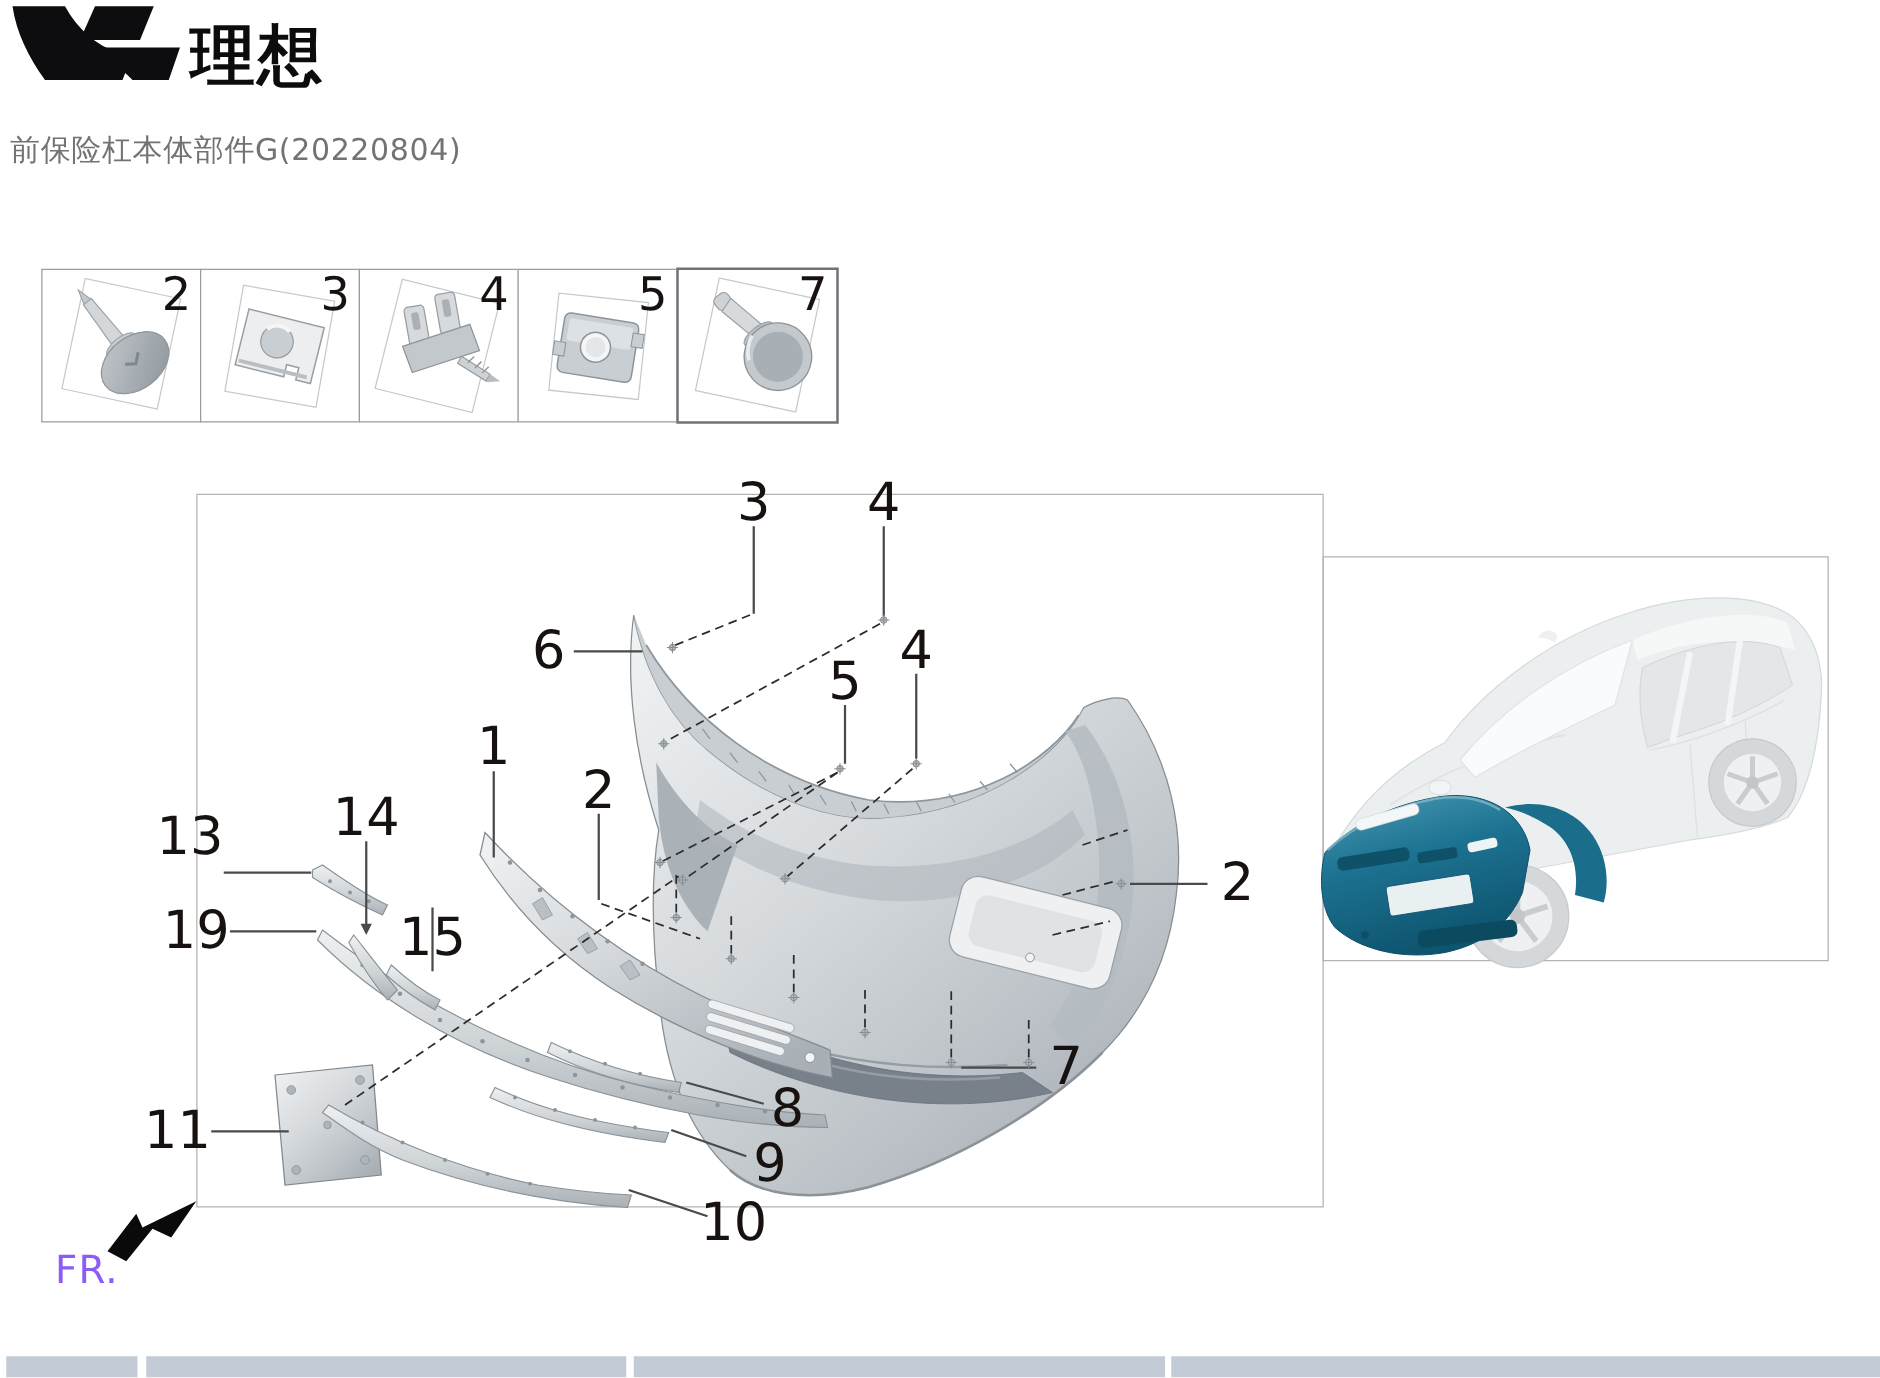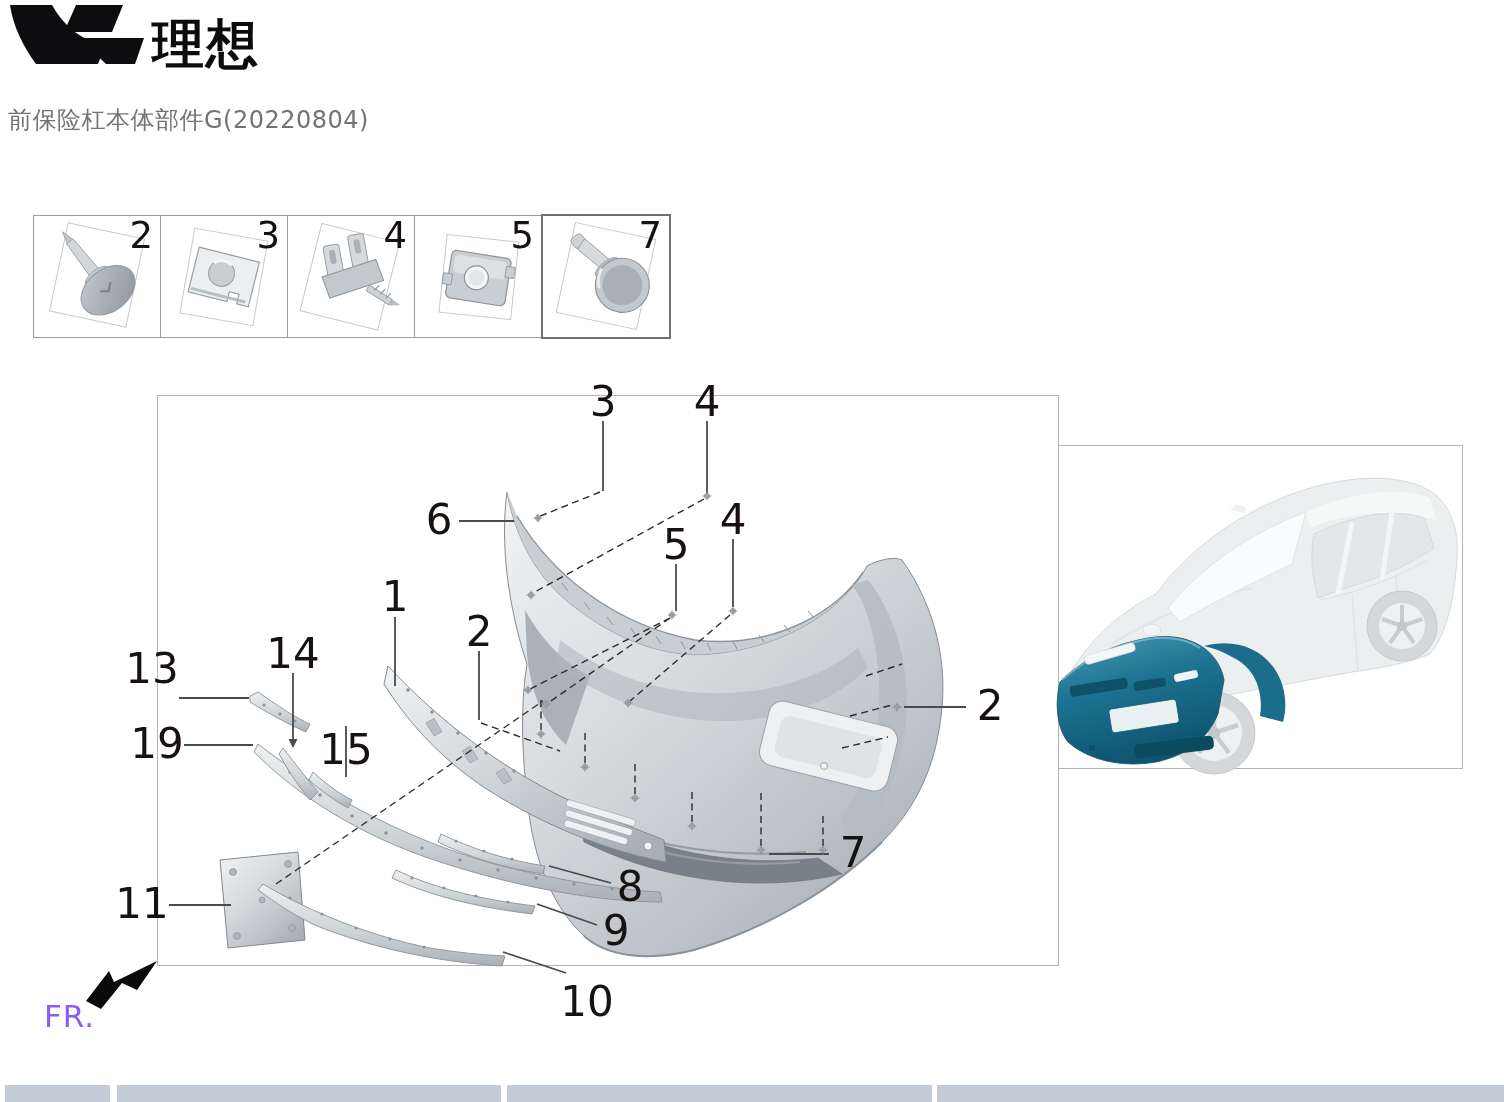--- a/index.html
+++ b/index.html
@@ -423,21 +423,21 @@
     <div class="callout" style="left: 479px; top: 633px;">2</div>
     <div class="callout" style="left: 293px; top: 655px;">14</div>
     <div class="callout" style="left: 152px; top: 670px;">13</div>
     <div class="callout" style="left: 346px; top: 708px; margin-top: 43px;">15</div>
     <div class="callout" style="left: 157px; top: 745px;">19</div>
     <div class="callout" style="left: 990px; top: 707px;">2</div>
     <div class="callout" style="left: 853px; top: 854px;">7</div>
     <div class="callout" style="left: 142px; top: 905px; text-align: center;">11</div>
     <div class="callout" style="left: 630px; top: 888px;">8</div>
     <div class="callout" style="left: 616px; top: 932px;">9</div>
-    <div class="callout" style="left: 587px; top: 979px; margin-top: 24px;">10</div>
+    <div class="callout" style="left: 587px; top: 979px;">10</div>
   </div>
 
 <div id="fr-label">FR.</div>
 
 <div>
   <div class="fseg" style="left:5px;width:105px;"></div>
   <div class="fseg" style="left:117px;width:384px;"></div>
   <div class="fseg" style="left:507px;width:425px;"></div>
   <div class="fseg" style="left:937px;width:567px;"></div>
 </div>

